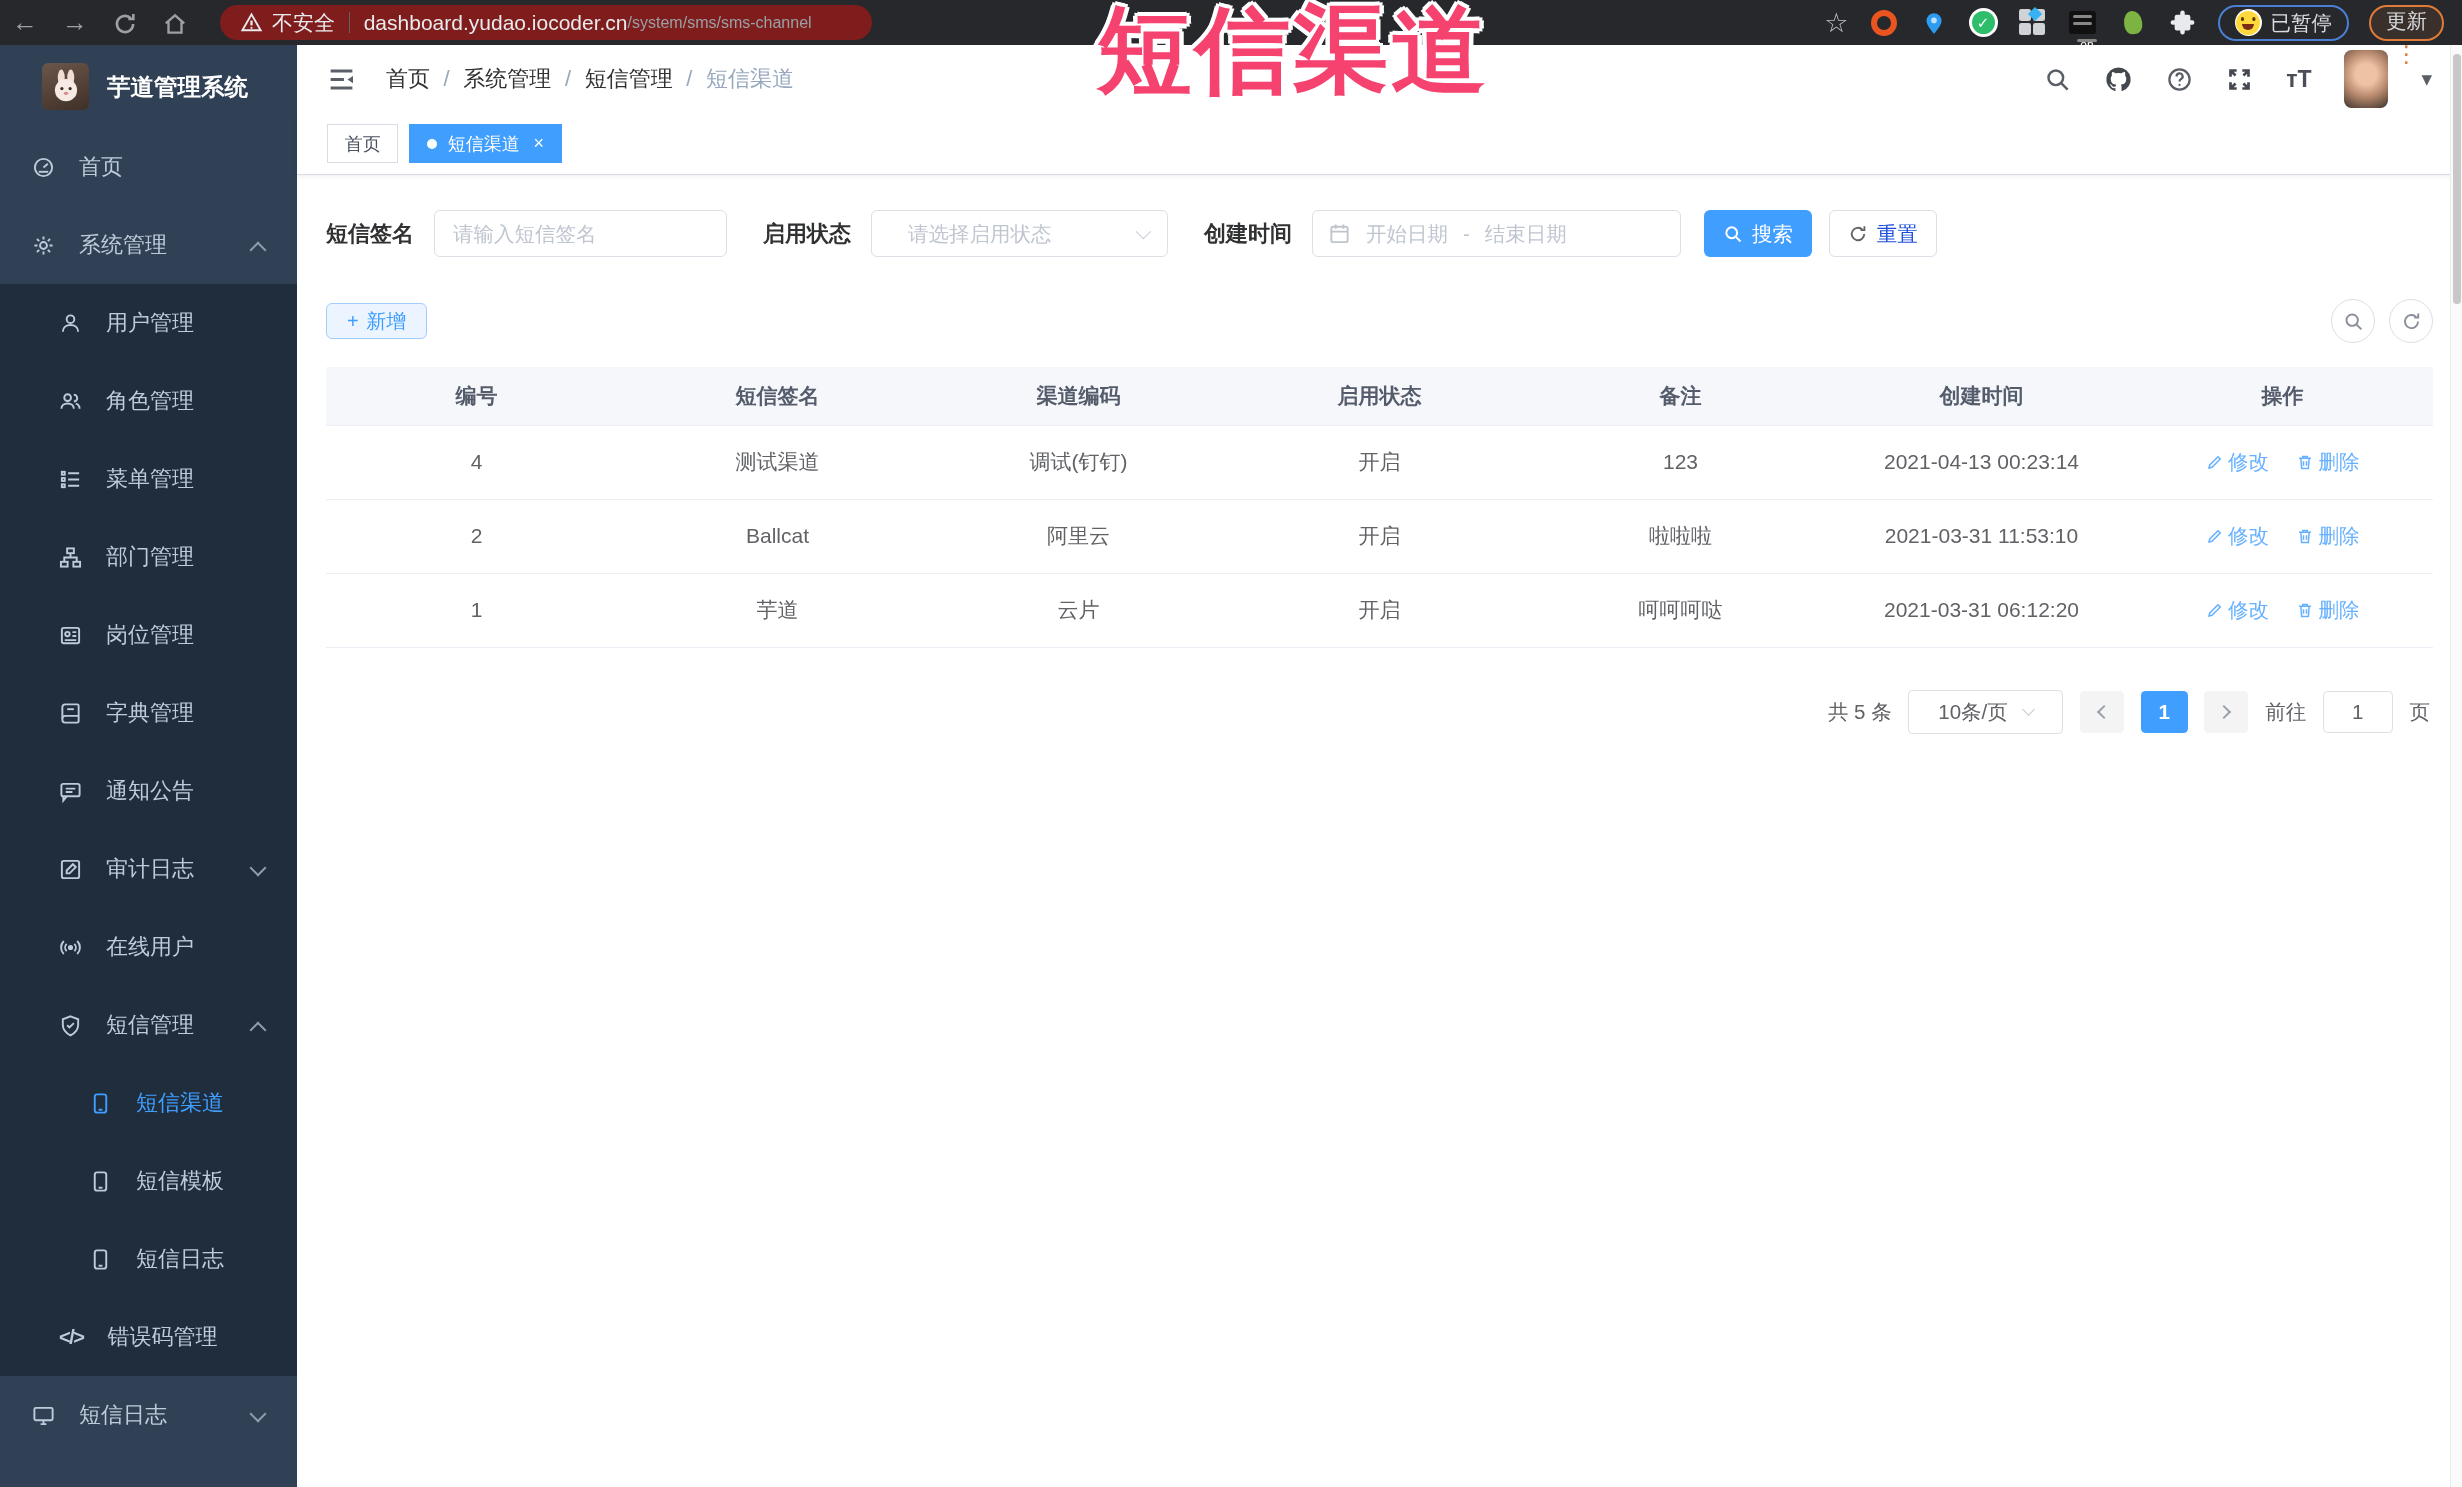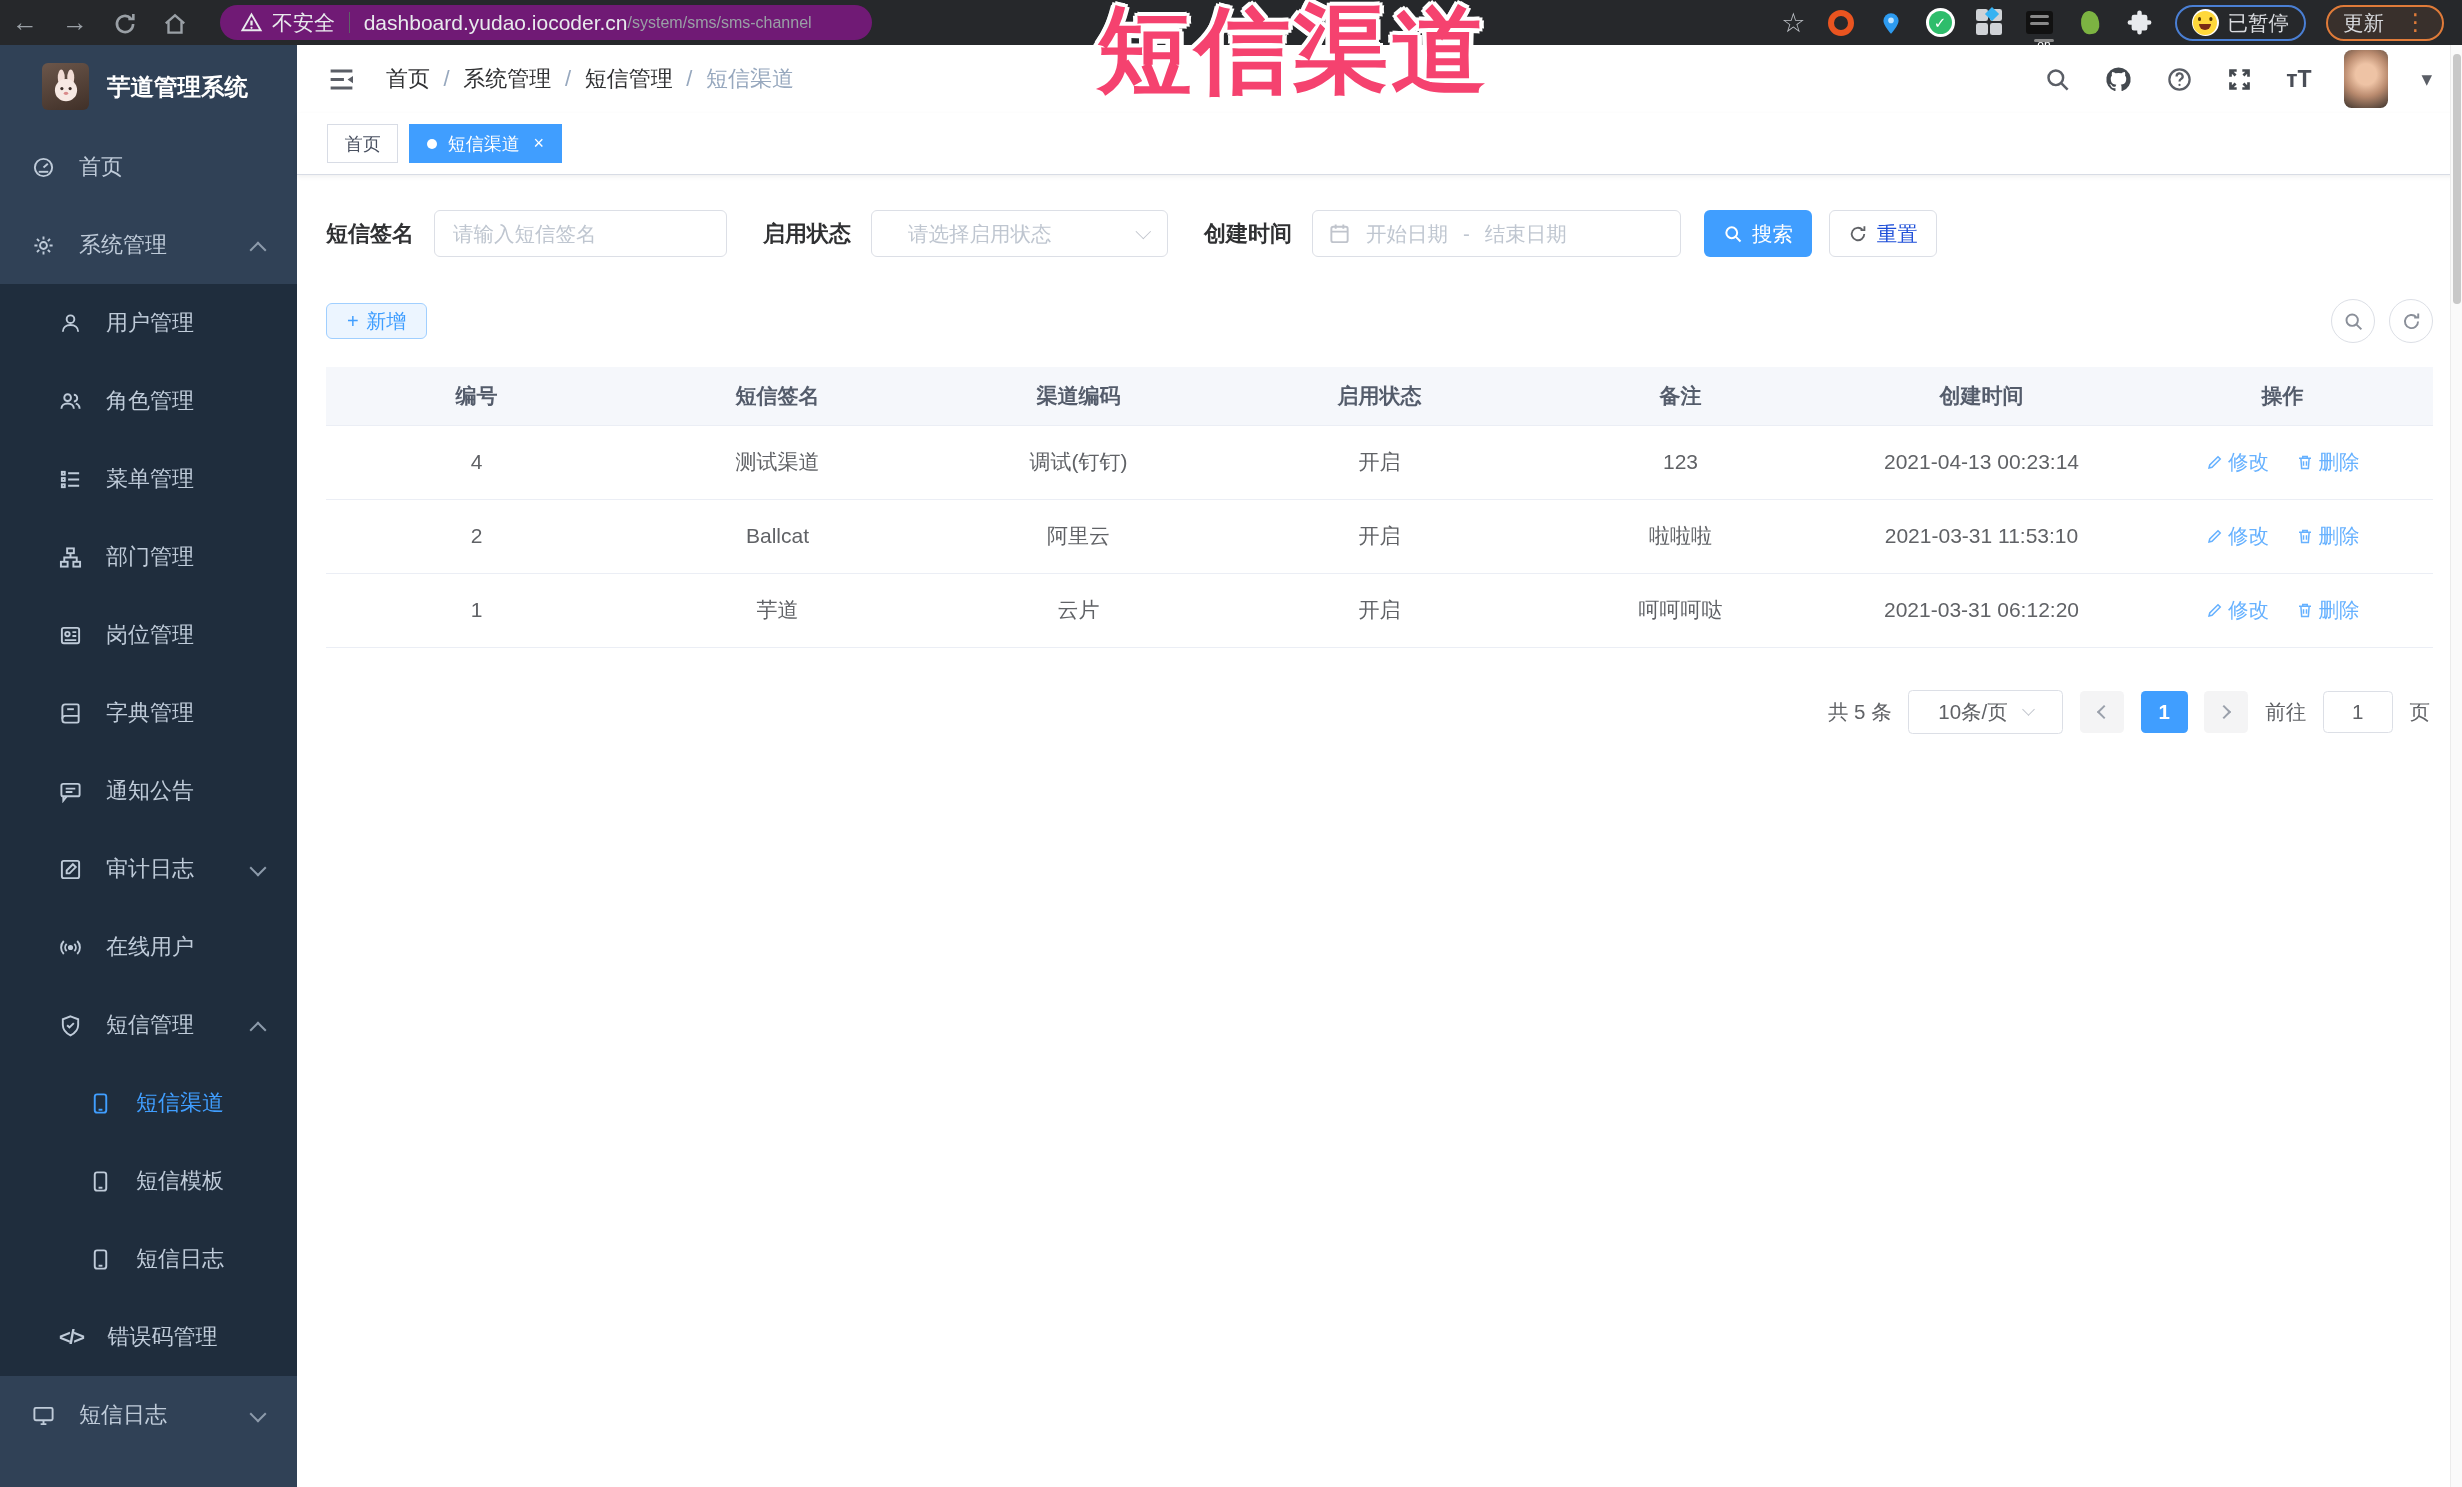--- a/index.html
+++ b/index.html
@@ -5,21 +5,21 @@
   * { margin:0; padding:0; box-sizing:border-box; }
   html,body { width:2462px; height:1488px; overflow:hidden; background:#fff;
     font-family:"Liberation Sans","DejaVu Sans",sans-serif; }
   .stage { position:relative; width:2462px; height:1488px; }
 
   
   .browser-bar { position:absolute; left:0; top:0; width:2462px; height:45px;
     background:#26282b; display:flex; align-items:center; z-index:5; }
   .nav-ic { color:#9aa0a6; font-size:26px; width:50px; text-align:center; cursor:pointer; }
   .nav-ic svg { vertical-align:middle; }
-  .url-pill { margin-left:20px; height:35px; width:652px; background:#701a75;
+  .url-pill { margin-left:20px; height:35px; width:652px; background:#7f1d1d;
     border-radius:17.4px; display:flex; align-items:center; padding:0 20px; }
   .warn-tri { color:#e8eaed; margin-right:9px; display:flex; }
   .not-secure { color:#e8eaed; font-size:21px; margin-right:13.6px; }
   .url-sep { width:1.5px; height:21px; background:#5f6368; margin-right:13.6px; }
   .url-domain { color:#e8eaed; font-size:21px; }
   .url-path { color:#9aa0a6; font-size:16px; }
   .bar-right { margin-left:auto; display:flex; align-items:center; gap:20px; padding-right:18px; }
   .star { color:#bdc1c6; font-size:27px; }
   .ext { width:30px; height:30px; display:flex; align-items:center; justify-content:center; position:relative; }
   .ring { width:26px; height:26px; border:6.8px solid #e95420; border-radius:50%; }
@@ -32,21 +32,21 @@
   .onbox i { display:block; height:3px; background:#888; margin:3.8px 3.8px 0; border-radius:1.5px; }
   .onbadge { position:absolute; right:-4.5px; bottom:-7.6px; background:#27ae38; color:#fff; font-size:12px;
     font-style:normal; padding:0.8px 3px; border-radius:2.3px; line-height:13.6px; }
   .sprout { width:18px; height:23px; background:#7cb342; border-radius:50% 50% 40% 40%; transform:rotate(-8deg); }
   .pill { height:36px; border-radius:18px; display:flex; align-items:center; padding:0 15px; font-size:20.5px; color:#dadce0; }
   .paused { border:2.3px solid #4a7fd4; gap:9px; }
   .emoji { width:27px; height:27px; background:#fff; border-radius:50%; display:flex; align-items:center; justify-content:center; }
   .emoji .face { width:24px; height:24px; background:#ffd83b; border-radius:50%; position:relative; }
   .emoji .face:before { content:""; position:absolute; left:4.5px; top:6.8px; width:3.8px; height:3.8px; border-radius:50%; background:#5a3a00; box-shadow:11.4px 0 0 #5a3a00; }
   .emoji .face:after { content:""; position:absolute; left:6px; top:13px; width:12px; height:6.8px; background:#7a2c16; border-radius:0 0 12px 12px; }
-  .update { border:2.3px solid #e07b39; background:rgba(224,123,57,.10); gap:20px; }
+  .update { border:2.3px solid #e07b39; background:rgba(224,123,57,.10); gap:8px;flex-direction:column; }
   .kebab { color:#e07b39; font-size:23px; letter-spacing:0; line-height:1; }
 
   
   .overlay-title { position:absolute; left:1097px; top:-3px; z-index:50; font-size:95px; font-weight:bold;
     letter-spacing:3px; line-height:1.12; color:#f5426f;
     text-shadow:-4.5px 0 0 #fff,4.5px 0 0 #fff,0 -4.5px 0 #fff,0 4.5px 0 #fff,
       -3px -3px 0 #fff,3px -3px 0 #fff,-3px 3px 0 #fff,3px 3px 0 #fff; }
 
   
   .shell { position:absolute; left:0; top:45px; width:2462px; height:1442px; display:flex; }

